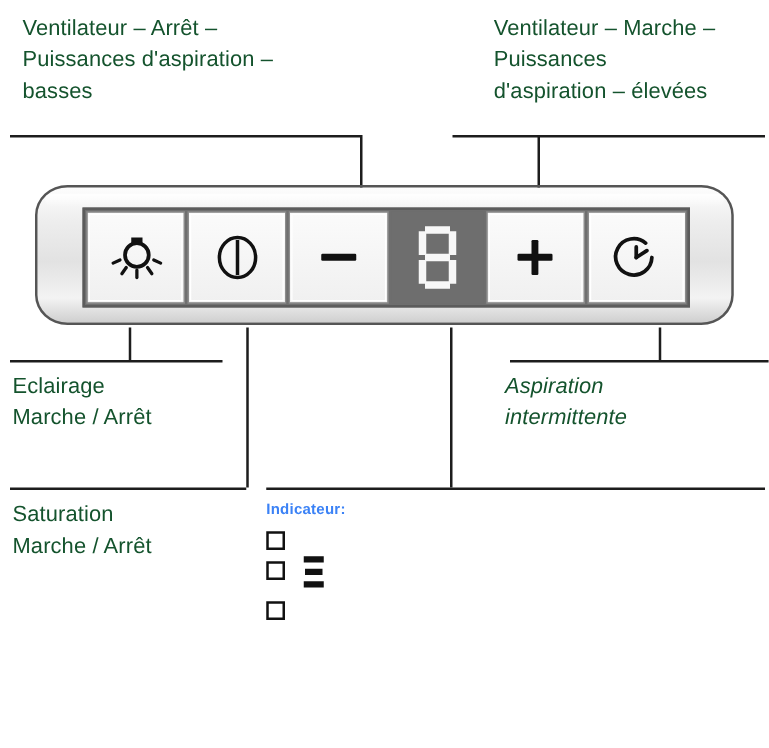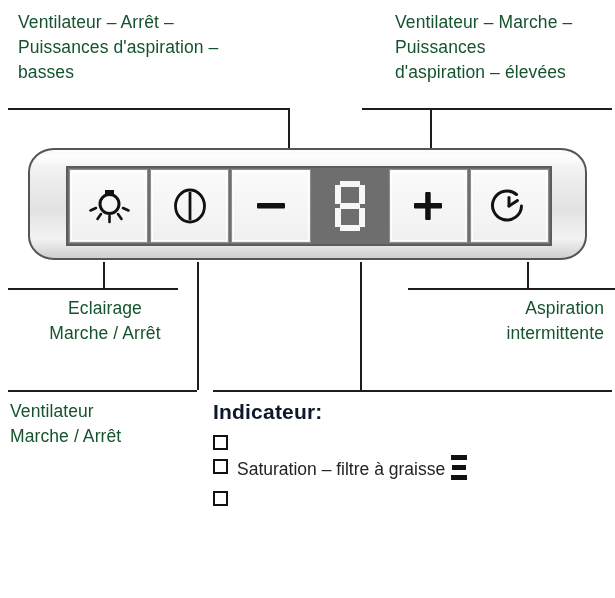--- a/index.html
+++ b/index.html
@@ -81,21 +81,21 @@
   .seg-b{right:0;top:4px;width:6px;height:19px;}
   .seg-c{right:0;bottom:4px;width:6px;height:19px;}
   .seg-d{left:5px;bottom:0;width:20px;height:6px;}
   .seg-e{left:0;bottom:4px;width:6px;height:19px;}
   .seg-f{left:0;top:4px;width:6px;height:19px;}
   .seg-g{left:5px;top:22px;width:20px;height:6px;}
 
   
   .legend{position:absolute;left:213px;top:400px;width:400px;}
   .legend-title{
-    font-size:21px;font-weight:bold;color:#0f172a;
+    font-size:12px;font-weight:bold;color:#3b82f6;
     margin:0 0 7px 0;letter-spacing:.2px;
   }
   .legend-item{
     display:flex;align-items:flex-start;
     margin-bottom:5px;
   }
   .cbox{
     flex:0 0 auto;
     width:15px;height:15px;
     border:2.5px solid #111;
@@ -216,41 +216,41 @@
 
   <div class="vrule" style="left:197px;top:262px;height:128px;"></div>
   <div class="hrule" style="left:8px;top:390px;width:189px;"></div>
 
   <div class="vrule" style="left:360px;top:262px;height:128px;"></div>
   <div class="hrule" style="left:213px;top:390px;width:399px;"></div>
 
   <div class="vrule" style="left:527px;top:262px;height:26px;"></div>
   <div class="hrule" style="left:408px;top:288px;width:207px;"></div>
 
-  <div class="label" style="left:10px;top:296px;width:190px;text-align:center;">Eclairage
+  <div class="label" style="left:10px;top:296px;width:190px;">Eclairage
 Marche / Arrêt</div>
 
-  <div class="label" style="left:404px;top:296px;width:200px;text-align:right;">Aspiration
+  <div class="label" style="left:404px;top:296px;width:200px;text-align:left;font-style:italic;">Aspiration
 intermittente</div>
 
-  <div class="label" style="left:10px;top:399px;width:190px;">Ventilateur
+  <div class="label" style="left:10px;top:399px;width:190px;">Saturation
 Marche / Arrêt</div>
 
   <div class="legend">
 
     <div class="legend-title">Indicateur:</div>
 
     <div class="legend-item">
       <span class="cbox"></span>
     </div>
 
     <div class="legend-item">
       <span class="cbox"></span>
       <span class="legend-text">
-        <span>Saturation – filtre à graisse</span><span class="mini mini-bars">
+        <span class="mini mini-bars">
             <i class="b1"></i><i class="b2"></i><i class="b3"></i>
         </span>
       </span>
     </div>
 
     <div class="legend-item">
       <span class="cbox"></span>
     </div>
 
   </div>

